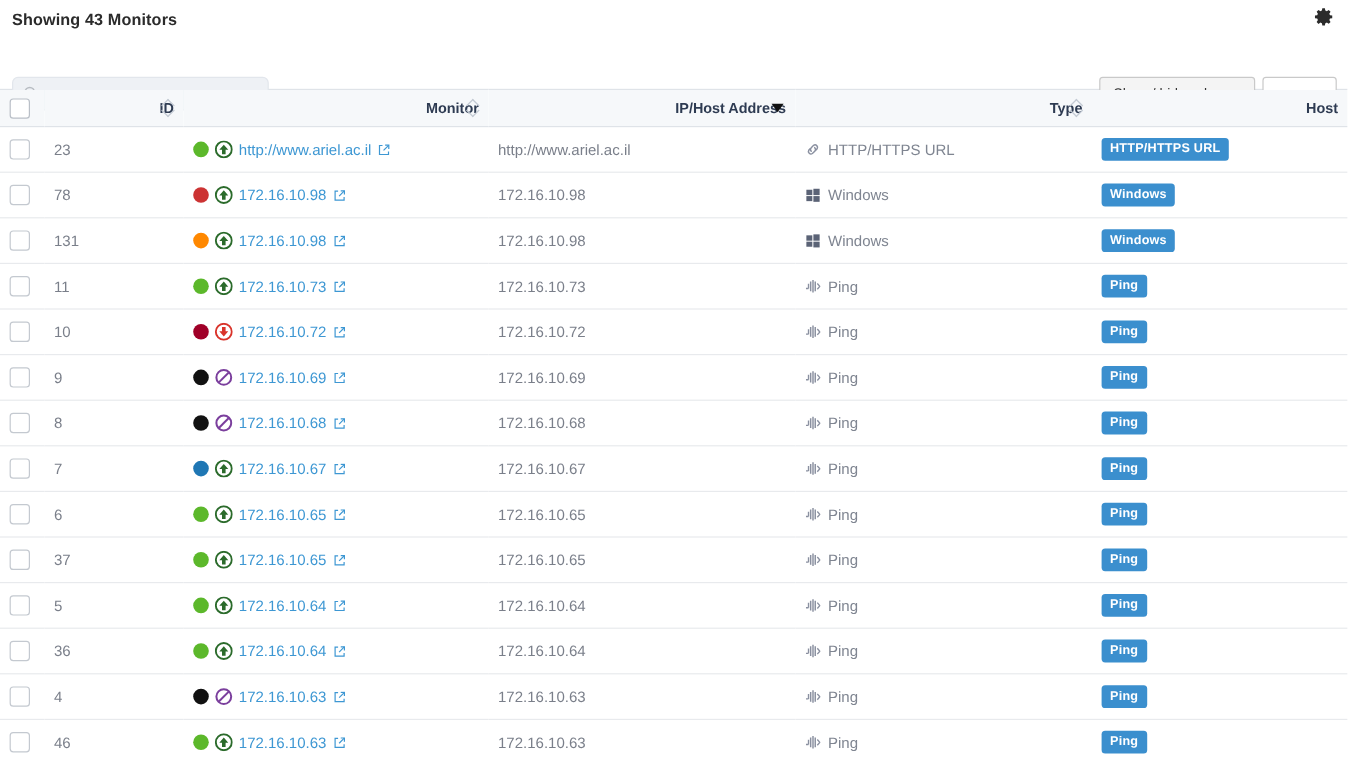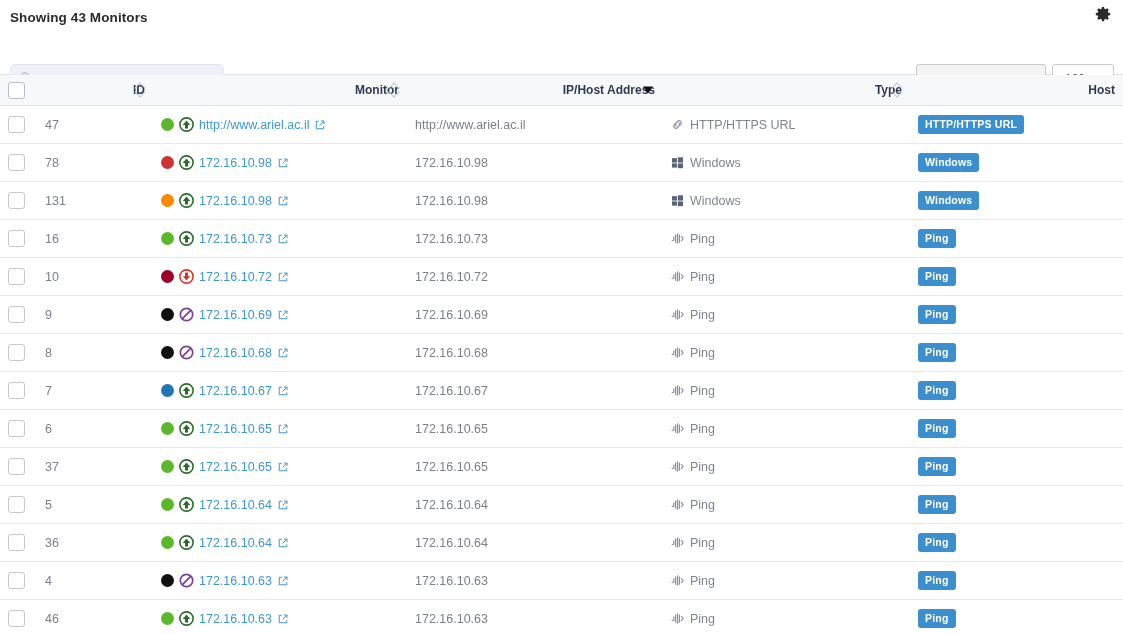--- a/index.html
+++ b/index.html
@@ -305,21 +305,21 @@
       <th class="col-tags">
         <span class="th-label">Host</span>
       </th>
     </tr>
   </thead>
   <tbody id="tbody">
       <tr>
         <td class="c-check">
           <span class="row-check"></span>
         </td>
-        <td class="c-id">47</td>
+        <td class="c-id">23</td>
         <td>
           <span class="mon-cell">
             <span class="dot" style="background:#5cb82b"></span>
             <svg class="state-ico" viewBox="0 0 16 16">
               <circle cx="8" cy="8" r="7.1" fill="#fff" stroke="#2b6b2b" stroke-width="1.7"></circle>
               <path d="M8 3.8 L12 8.4 H9.6 V12.2 H6.4 V8.4 H4 Z" fill="#2b6b2b"></path>
             </svg>
             <a class="mon-link">http://www.ariel.ac.il</a>
             <svg class="ext-ico" viewBox="0 0 16 16">
               <path d="M6 2H2v12h12v-4" fill="none" stroke="#3d97d3" stroke-width="1.6"></path>
@@ -405,21 +405,21 @@
             </svg>
             <span class="type-txt">Windows</span>
           </span>
         </td>
         <td><span class="tag">Windows</span></td>
       </tr>
       <tr>
         <td class="c-check">
           <span class="row-check"></span>
         </td>
-        <td class="c-id">16</td>
+        <td class="c-id">11</td>
         <td>
           <span class="mon-cell">
             <span class="dot" style="background:#5cb82b"></span>
             <svg class="state-ico" viewBox="0 0 16 16">
               <circle cx="8" cy="8" r="7.1" fill="#fff" stroke="#2b6b2b" stroke-width="1.7"></circle>
               <path d="M8 3.8 L12 8.4 H9.6 V12.2 H6.4 V8.4 H4 Z" fill="#2b6b2b"></path>
             </svg>
             <a class="mon-link">172.16.10.73</a>
             <svg class="ext-ico" viewBox="0 0 16 16">
               <path d="M6 2H2v12h12v-4" fill="none" stroke="#3d97d3" stroke-width="1.6"></path>

